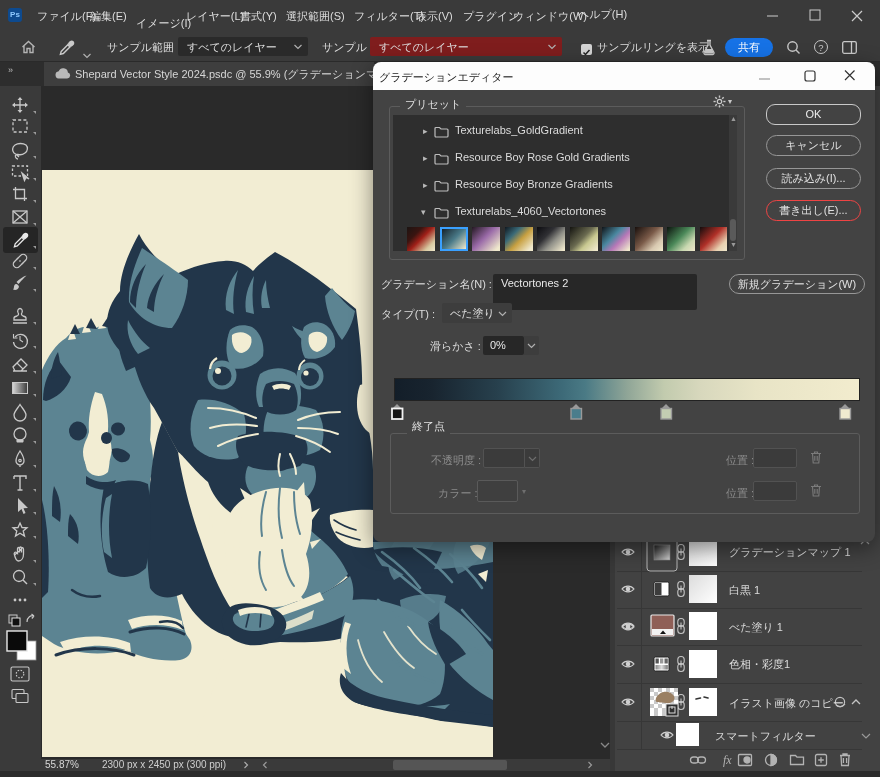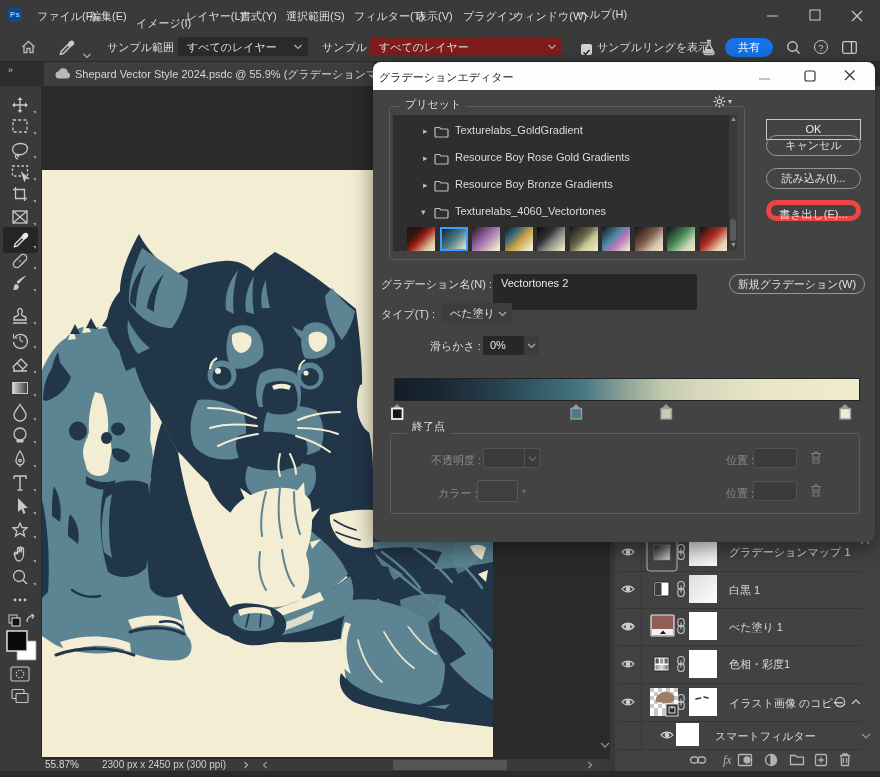--- a/index.html
+++ b/index.html
@@ -751,24 +751,24 @@
       <div class="abs" style="left:292.5px;top:0;width:27px;height:24px;background:linear-gradient(135deg,#140c0c 0%,#b03028 45%,#e8d0b0 78%,#efe8cc 100%);"></div>
     </div>
 
     <div class="abs" style="left:336px;top:0;width:8px;height:136px;background:#3a3a3a;">
       <span class="abs" style="left:1px;top:0px;color:#999;font-size:7px;">▲</span>
       <span class="abs" style="left:1px;top:126px;color:#999;font-size:7px;">▼</span>
       <div class="abs" style="left:1px;top:104px;width:6px;height:22px;background:#5a5a5a;border-radius:3px;"></div>
     </div>
   </div>
 
-  <div class="abs" style="left:393px;top:42px;width:95px;height:21px;border:1.5px solid #c9c9c9;border-radius:0;color:#ececec;font-size:11px;text-align:center;line-height:18px;margin-top:15px;">OK</div>
+  <div class="abs" style="left:393px;top:42px;width:95px;height:21px;border:1.5px solid #c9c9c9;border-radius:9px;color:#ececec;font-size:11px;text-align:center;line-height:18px;">OK</div>
   <div class="abs" style="left:393px;top:73px;width:95px;height:21px;border:1px solid #979797;border-radius:11px;color:#e0e0e0;font-size:11px;text-align:center;line-height:19px;">キャンセル</div>
   <div class="abs" style="left:393px;top:106px;width:95px;height:21px;border:1px solid #979797;border-radius:11px;color:#e0e0e0;font-size:11px;text-align:center;line-height:19px;">読み込み(I)...</div>
-  <div class="abs" style="left:393px;top:138px;width:95px;height:21px;border:5px solid #ef4444;border-radius:11px;color:#e0e0e0;font-size:11px;text-align:center;line-height:19px;">書き出し(E)...</div>
+  <div class="abs" style="left:393px;top:138px;width:95px;height:21px;border:1px solid #ef4444;border-radius:11px;color:#e0e0e0;font-size:11px;text-align:center;line-height:19px;">書き出し(E)...</div>
 
   <span class="abs" style="left:8px;top:215px;color:#dcdcdc;font-size:11px;">グラデーション名(N) :</span>
   <div class="abs" style="left:120px;top:212px;width:204px;height:36px;background:#272727;border-radius:2px;">
     <span class="abs" style="left:8px;top:3px;color:#e8e8e8;font-size:11px;">Vectortones 2</span>
   </div>
   <div class="abs" style="left:356px;top:212px;width:136px;height:20px;border:1px solid #979797;border-radius:11px;color:#e0e0e0;font-size:11px;text-align:center;line-height:18px;">新規グラデーション(W)</div>
 
   <span class="abs" style="left:8px;top:245px;color:#dcdcdc;font-size:11px;">タイプ(T) :</span>
   <div class="abs" style="left:69px;top:241px;width:70px;height:20px;background:#3d3d3d;border-radius:2px;">
     <span class="abs" style="left:8px;top:3px;color:#e0e0e0;font-size:11px;">べた塗り</span>

